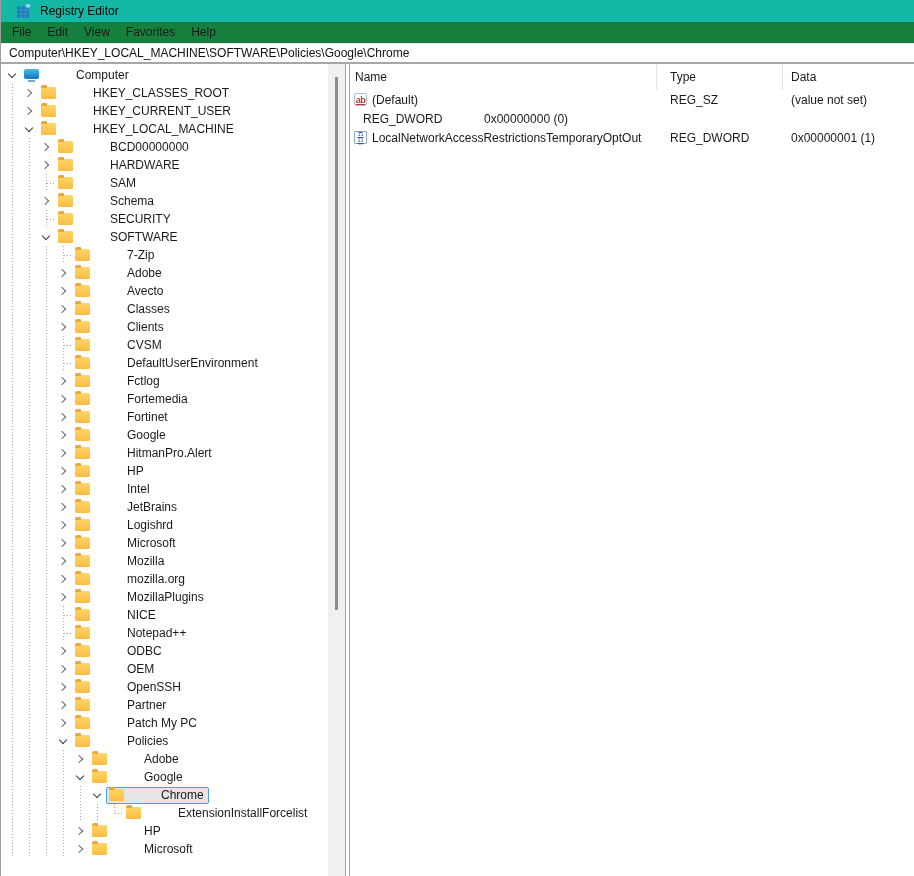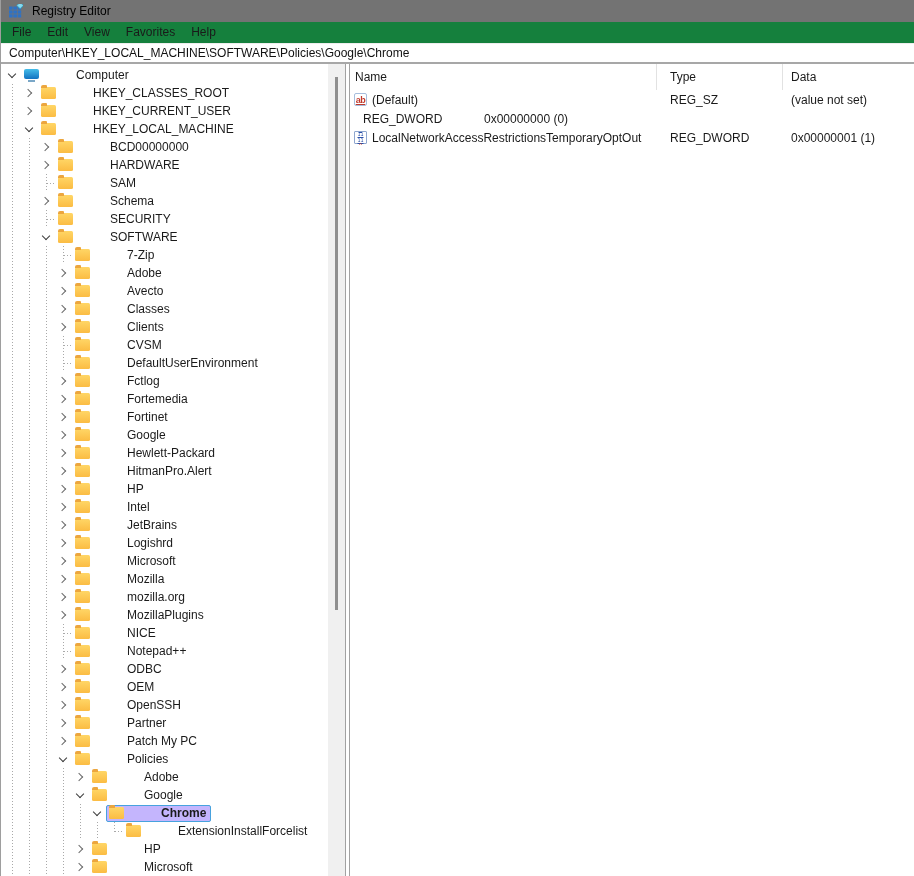--- a/index.html
+++ b/index.html
@@ -3,21 +3,21 @@
 <meta charset="utf-8">
 <style>
   * { box-sizing: border-box; }
   html,body { margin:0; padding:0; background:#fff; }
   .window {
     position:relative; width:914px; height:876px; overflow:hidden;
     font-family:"Liberation Sans", sans-serif; font-size:12px; color:#1a1a1a;
     background:#fff; border-left:1px solid #9e9e9e;
   }
   
-  .titlebar { height:22px; background:#737373; display:flex; align-items:center; padding-left:8px; }
+  .titlebar { height:22px; background:#14b8a6; display:flex; align-items:center; padding-left:16px; }
   .app-icon { width:14px; height:14px; margin-right:9px; flex:none; }
   .title-text { font-size:12px; color:#000; }
   
   .menubar { height:21px; background:#15803d; display:flex; align-items:center; padding-left:3px; }
   .menu-item { padding:2px 8px 3px 8px; color:#1a1a1a; }
   .menu-item:first-child { padding-left:8px; }
   
   .addressbar { height:19px; background:#fff; border-top:1px solid #ededed; display:flex; align-items:center; }
   .address-input { width:100%; height:17px; border:none; outline:none; padding:0 8px; margin:0;
     font-family:"Liberation Sans", sans-serif; font-size:12px; color:#111; background:transparent; }
@@ -41,21 +41,21 @@
   .chev.leaf, .chev.leaf-last {
     background-image:
       repeating-linear-gradient(to bottom,#a9a9a9 0 1px,transparent 1px 3px),
       repeating-linear-gradient(to right,#a9a9a9 0 1px,transparent 1px 3px);
     background-size:1px 18px, 8px 1px;
     background-position:8px 0, 9px 9px;
     background-repeat:no-repeat;
   }
   .chev.leaf-last { background-size:1px 10px, 8px 1px; }
   .node { display:flex; align-items:center; border:1px solid transparent; border-radius:2px; padding:0 4px 0 2px; height:17px;gap:32px; }
-  .node.sel { background:#c4b5fd; border-color:#47a2de;font-weight:bold; }
+  .node.sel { background:#e5e5e5; border-color:#47a2de; }
   .tlabel { padding-bottom:1px; }
   .ico-folder { width:15px; height:12px; flex:none; position:relative; margin-right:5px;
     background:linear-gradient(180deg,#ffd666 0%,#fbbc43 100%); border-radius:1.5px; }
   .ico-folder::before { content:""; position:absolute; top:-2px; left:0; width:6px; height:3px;
     background:#eca63e; border-radius:2px 1px 0 0; }
   .ico-computer { width:15px; height:13px; flex:none; position:relative; margin-right:5px; }
   .ico-computer .scr { display:block; width:15px; height:10px; border-radius:2px;
     background:linear-gradient(180deg,#45bde9 0%,#1172c1 100%); }
   .ico-computer::after { content:""; position:absolute; left:4px; bottom:0; width:7px; height:2px; background:#7aa7c7; }
   
@@ -311,30 +311,20 @@
               <span class="tlabel">Google</span>
             </span>
           </div>
           <div class="trow">
             <span class="guide"></span>
             <span class="guide"></span>
             <span class="guide"></span>
             <span class="chev collapsed"></span>
             <span class="node">
               <span class="ico-folder"></span>
-              <span class="tlabel">Hewlett-Packard</span>
-            </span>
-          </div>
-          <div class="trow">
-            <span class="guide"></span>
-            <span class="guide"></span>
-            <span class="guide"></span>
-            <span class="chev collapsed"></span>
-            <span class="node">
-              <span class="ico-folder"></span>
               <span class="tlabel">HitmanPro.Alert</span>
             </span>
           </div>
           <div class="trow">
             <span class="guide"></span>
             <span class="guide"></span>
             <span class="guide"></span>
             <span class="chev collapsed"></span>
             <span class="node">
               <span class="ico-folder"></span>

